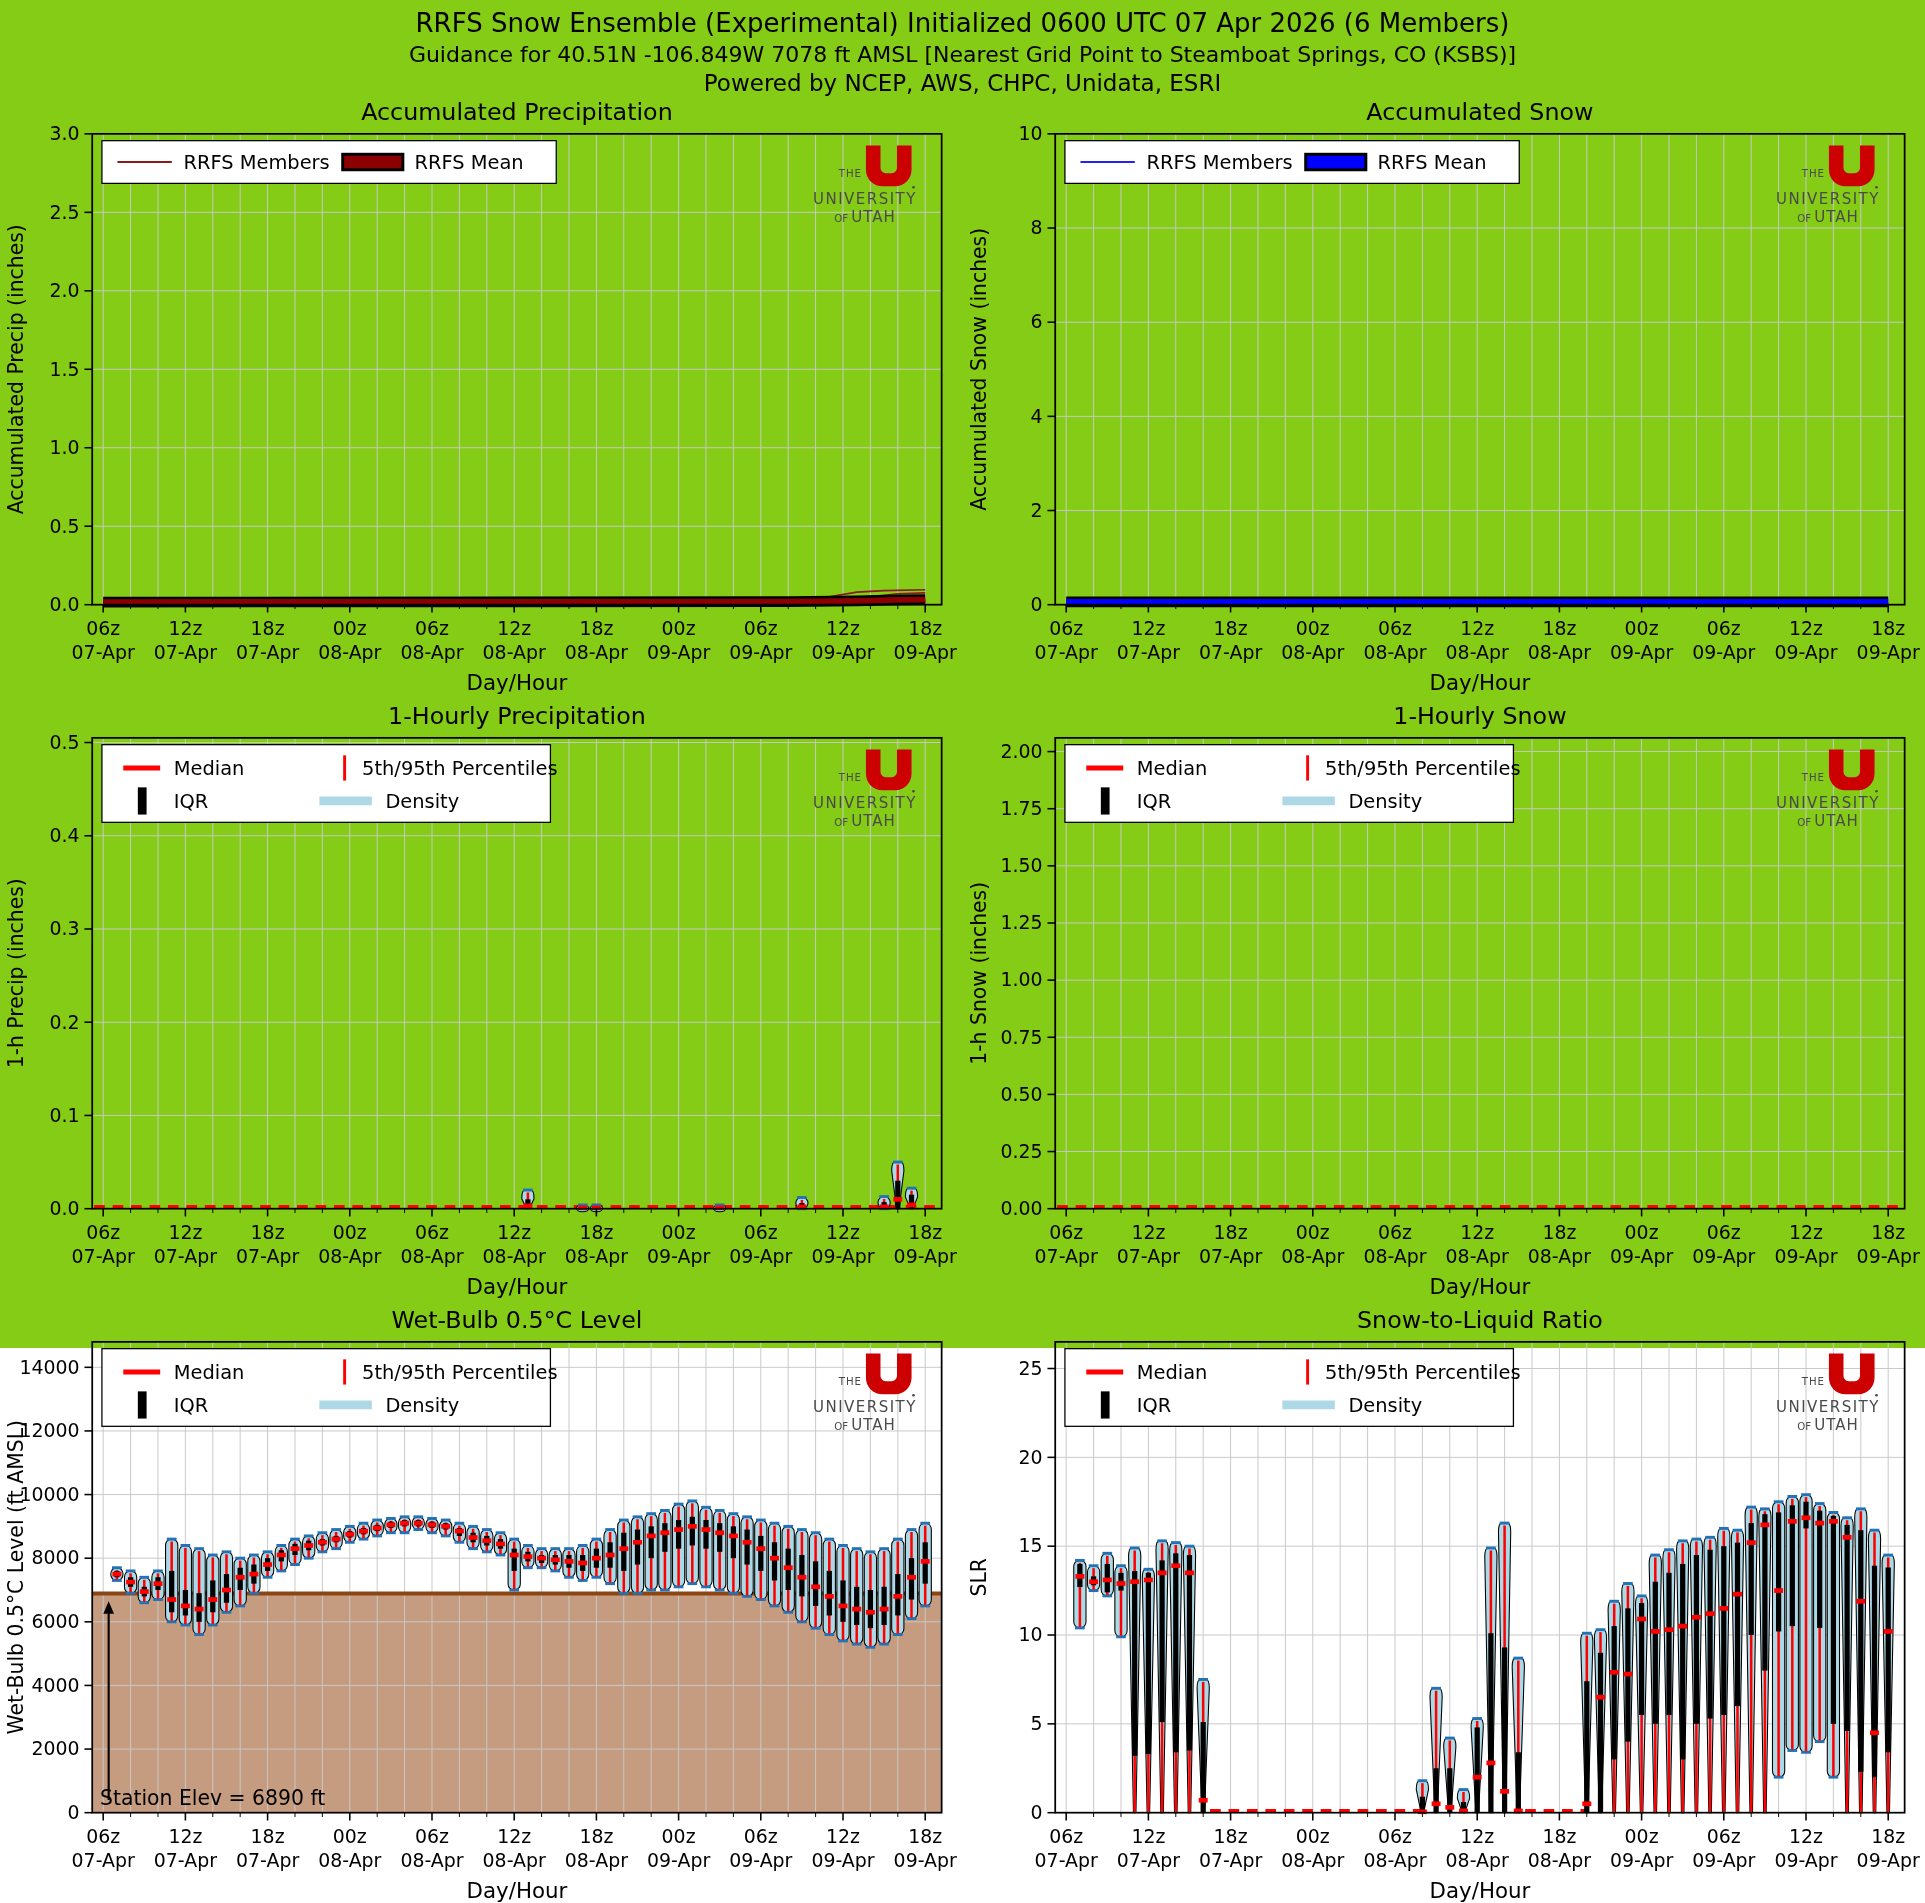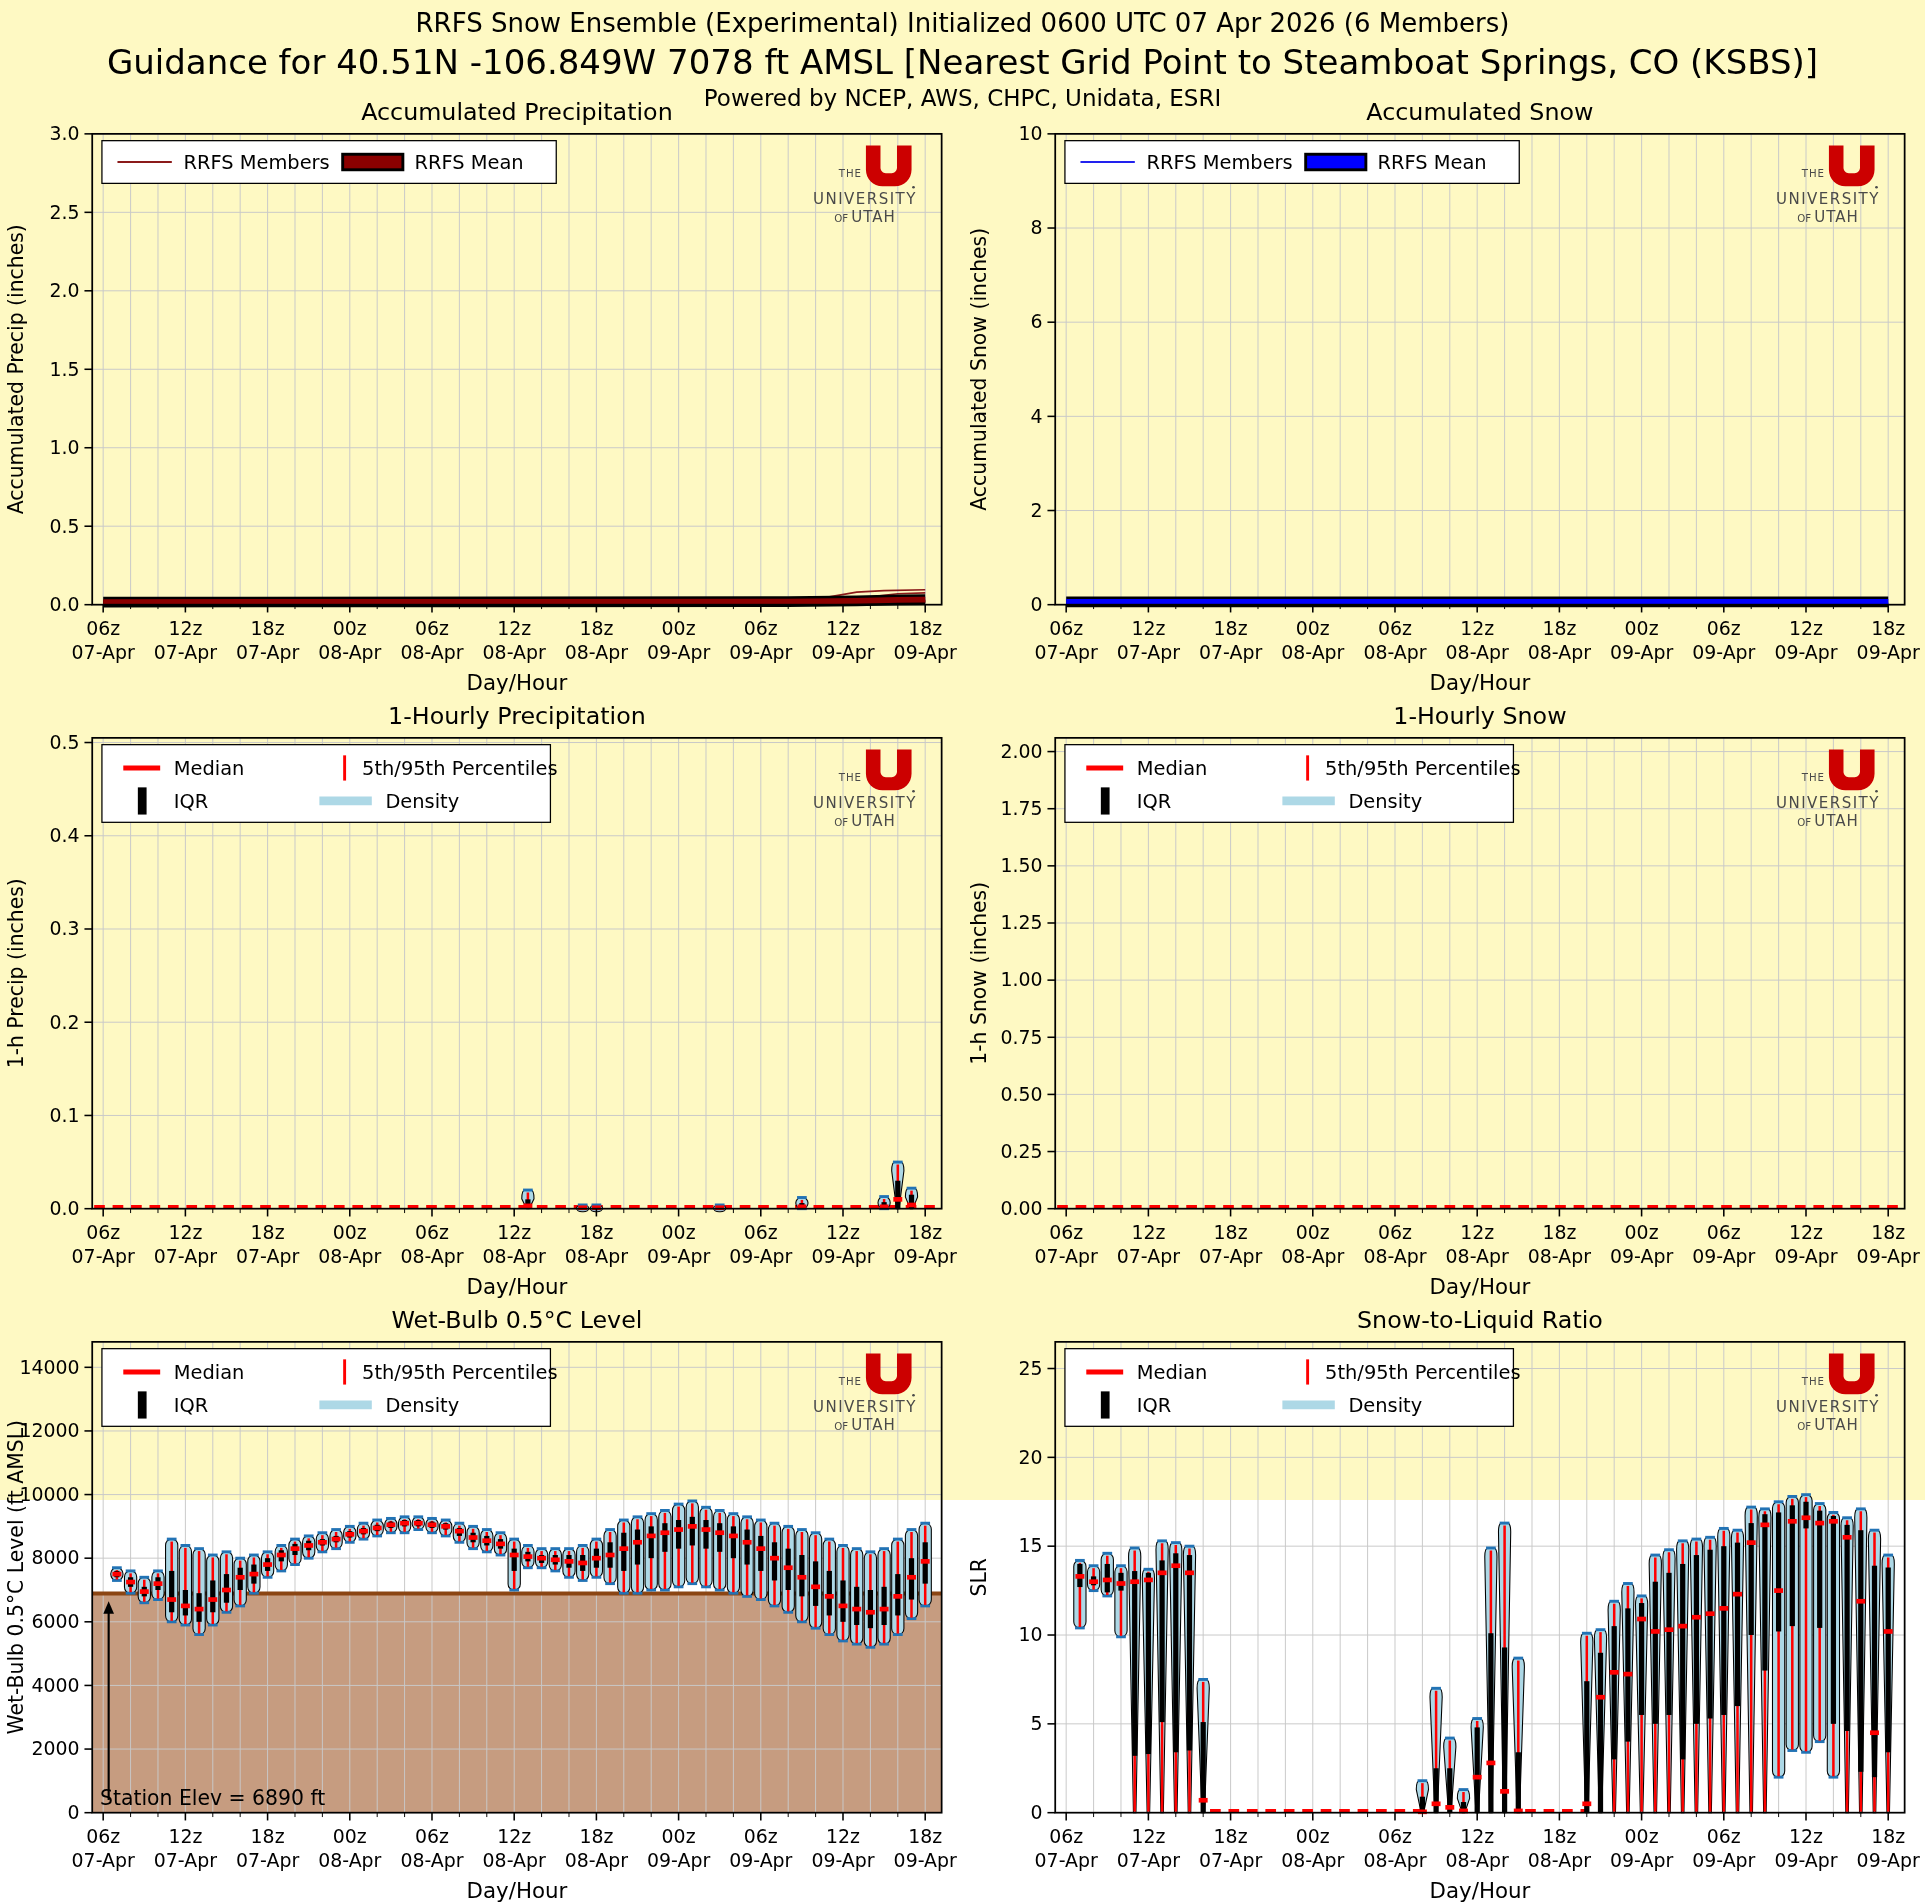--- a/index.html
+++ b/index.html
@@ -1,20 +1,20 @@
 <!DOCTYPE html>
 <html><head>
 <meta charset="utf-8">
 <style>
   html,body{margin:0;padding:0;background:#ffffff;width:1925px;height:1904px;overflow:hidden;
     font-family:"DejaVu Sans","Liberation Sans",sans-serif;}
-  #page{position:relative;width:1925px;height:1500px;background:#fef9c3;}
+  #page{position:relative;width:1925px;height:1348px;background:#84cc16;}
   #header{position:absolute;top:0;left:0;width:100%;text-align:center;color:#000;}
   #header .t1{font-size:26px;margin-top:7.8px;}
-  #header .t2{font-size:34px;margin-top:3.9px;}
+  #header .t2{font-size:22px;margin-top:3.9px;}
   #header .t3{font-size:23px;margin-top:2.9px;}
   #grid{position:absolute;top:93px;left:0;width:1925px;height:1811px;
         display:grid;grid-template-columns:963px 963px;grid-template-rows:604px 604px 604px;}
   figure{margin:0;padding:0;}
   svg text{font-family:"DejaVu Sans","Liberation Sans",sans-serif;}
 </style>
 </head>
 <body>
 <div id="page">
   <div id="header">

